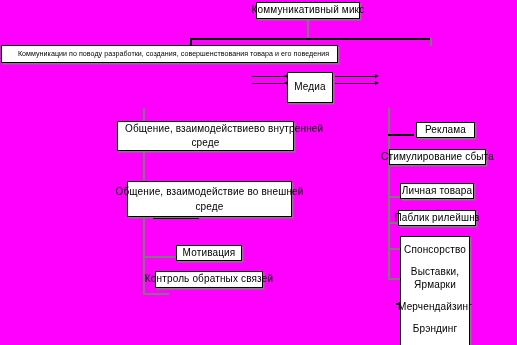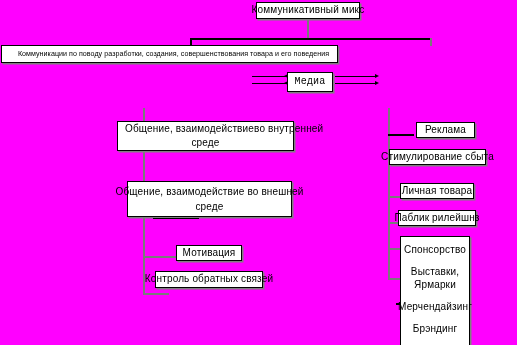--- a/index.html
+++ b/index.html
@@ -45,21 +45,21 @@
     font-size: 7.1px;
     letter-spacing: 0.05px;
     padding-left: 8px;
   }
   #box-l2-promo {
     left: 338px; top: 45px; width: 177px; height: 18px;
     font-size: 7.1px;
   }
   
   #box-media {
-    left: 287px; top: 72px; width: 46px; height: 20px; font-family: Liberation Mono, monospace;
+    left: 287px; top: 72px; width: 46px; height: 31px;
   }
   
   #box-internal {
     left: 117px; top: 121px; width: 177px; height: 30px;
     padding: 0 4px;
   }
   #box-internal .ln1 {
     display: flex; width: 100%; justify-content: space-between;
     padding: 0 2px 0 3px; box-sizing: border-box;
   }

